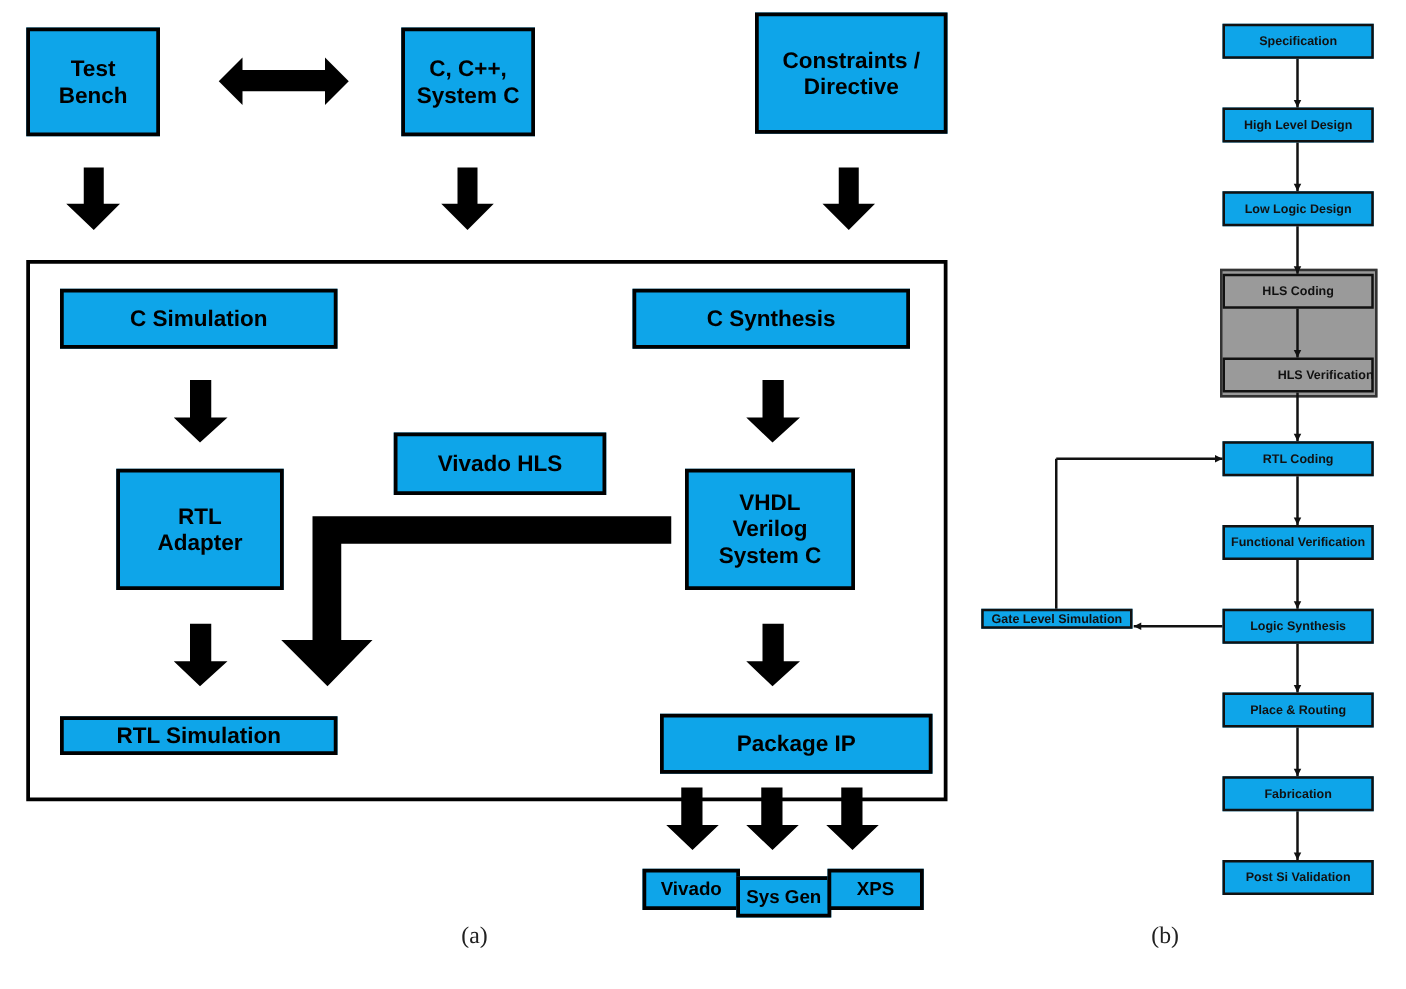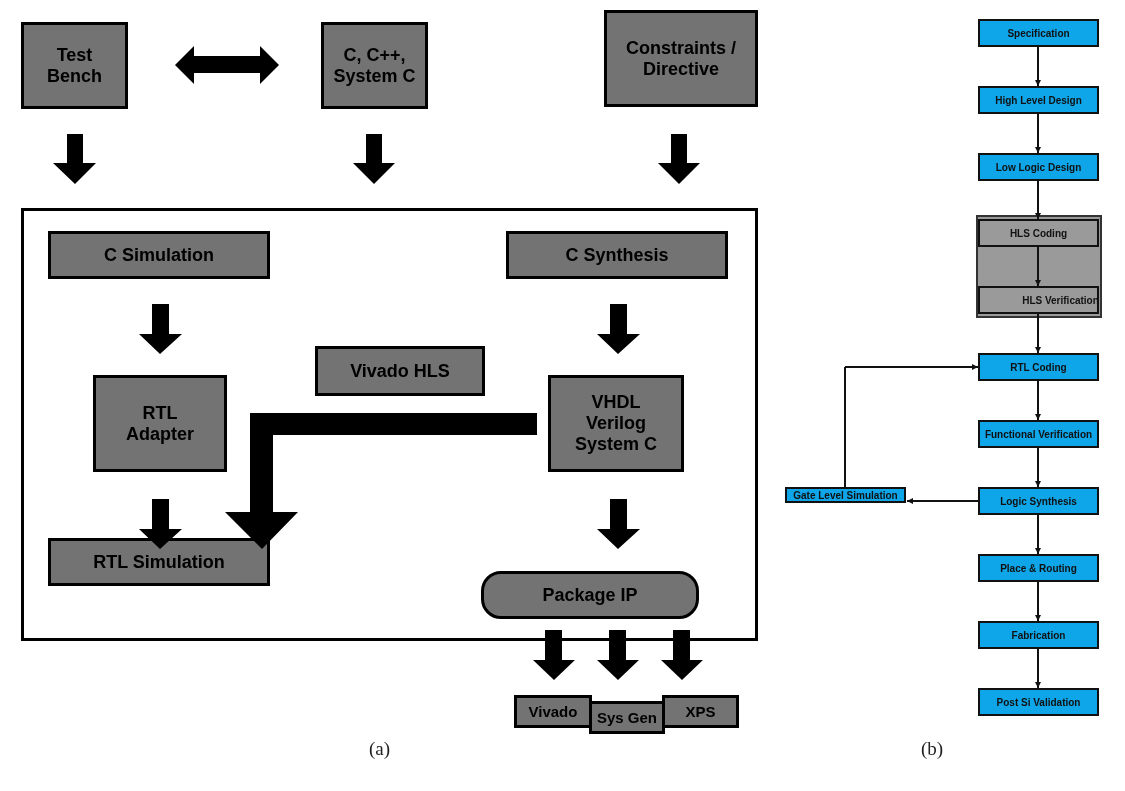--- a/index.html
+++ b/index.html
@@ -1,18 +1,18 @@
 <!DOCTYPE html>
 <html><head>
 <meta charset="utf-8">
 <style>
   html, body { margin: 0; padding: 0; background: #ffffff; }
   body { width: 1125px; height: 791px; position: relative; overflow: hidden; font-family: "Liberation Sans", sans-serif; }
   .box {
-    position: absolute; box-sizing: border-box; border: 3px solid #000; background: #737373;
+    position: absolute; box-sizing: border-box; border: 3px solid #000; background: #0ea5e9;
     display: flex; align-items: center; justify-content: center; text-align: center;
     font-weight: bold; color: #000; white-space: pre-line; line-height: 1.15;
   }
   .big { font-size: 18px; }
   .sm  { font-size: 15px; margin-top: 12px; }
   .fbox {
     position: absolute; box-sizing: border-box; border: 2px solid #111; background: #0ea5e9;
     display: flex; align-items: center; justify-content: center; text-align: center;
     font-weight: bold; font-size: 10px; color: #111; white-space: nowrap;
   }
@@ -36,22 +36,22 @@
   <div class="frame"></div>
 
   <div class="box big" style="left:48px;top:231px;width:222px;height:48px;">C Simulation</div>
   <div class="box big" style="left:506px;top:231px;width:222px;height:48px;">C Synthesis</div>
   <div class="box big" style="left:315px;top:346px;width:170px;height:50px;">Vivado HLS</div>
   <div class="box big" style="left:93px;top:375px;width:134px;height:97px;">RTL
 Adapter</div>
   <div class="box big" style="left:548px;top:375px;width:136px;height:97px;">VHDL
 Verilog
 System C</div>
-  <div class="box big" style="left:48px;top:538px;width:222px;height:48px;">RTL Simulation</div>
-  <div class="box big" style="left:481px;top:571px;width:218px;height:48px;border-radius:20px;">Package IP</div>
+  <div class="box big" style="left:48px;top:573px;width:222px;height:31px;">RTL Simulation</div>
+  <div class="box big" style="left:528px;top:571px;width:218px;height:48px;">Package IP</div>
 
   <div class="box sm" style="left:514px;top:683px;width:78px;height:33px;">Vivado</div>
   <div class="box sm" style="left:589px;top:689px;width:76px;height:33px;">Sys Gen</div>
   <div class="box sm" style="left:662px;top:683px;width:77px;height:33px;">XPS</div>
 
   <div class="caption" style="left:369px;top:738px;">(a)</div>
 </div>
 
 <div>
   <div class="hls-group"></div>

